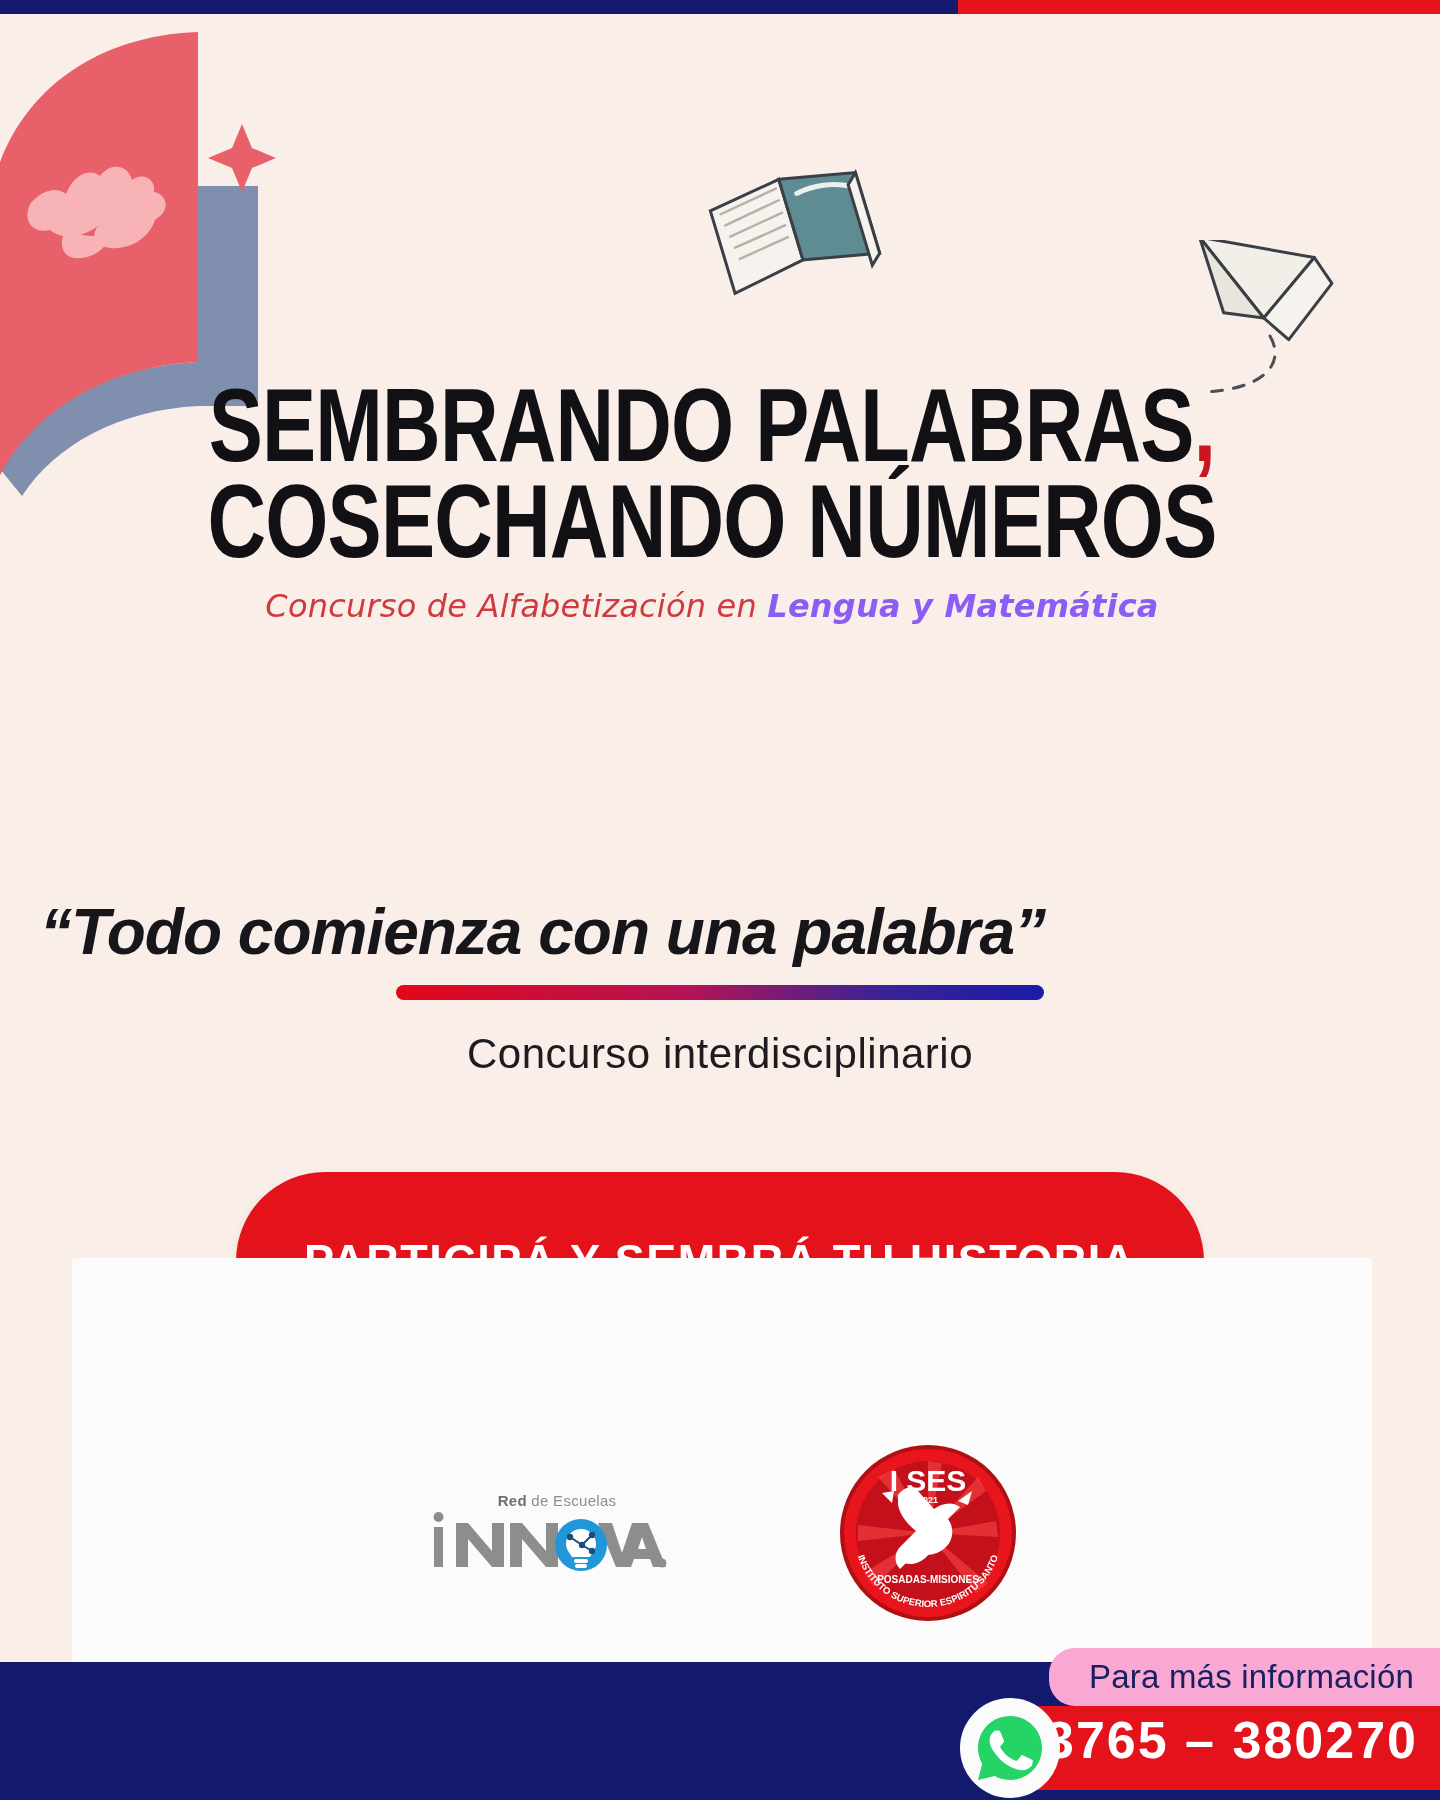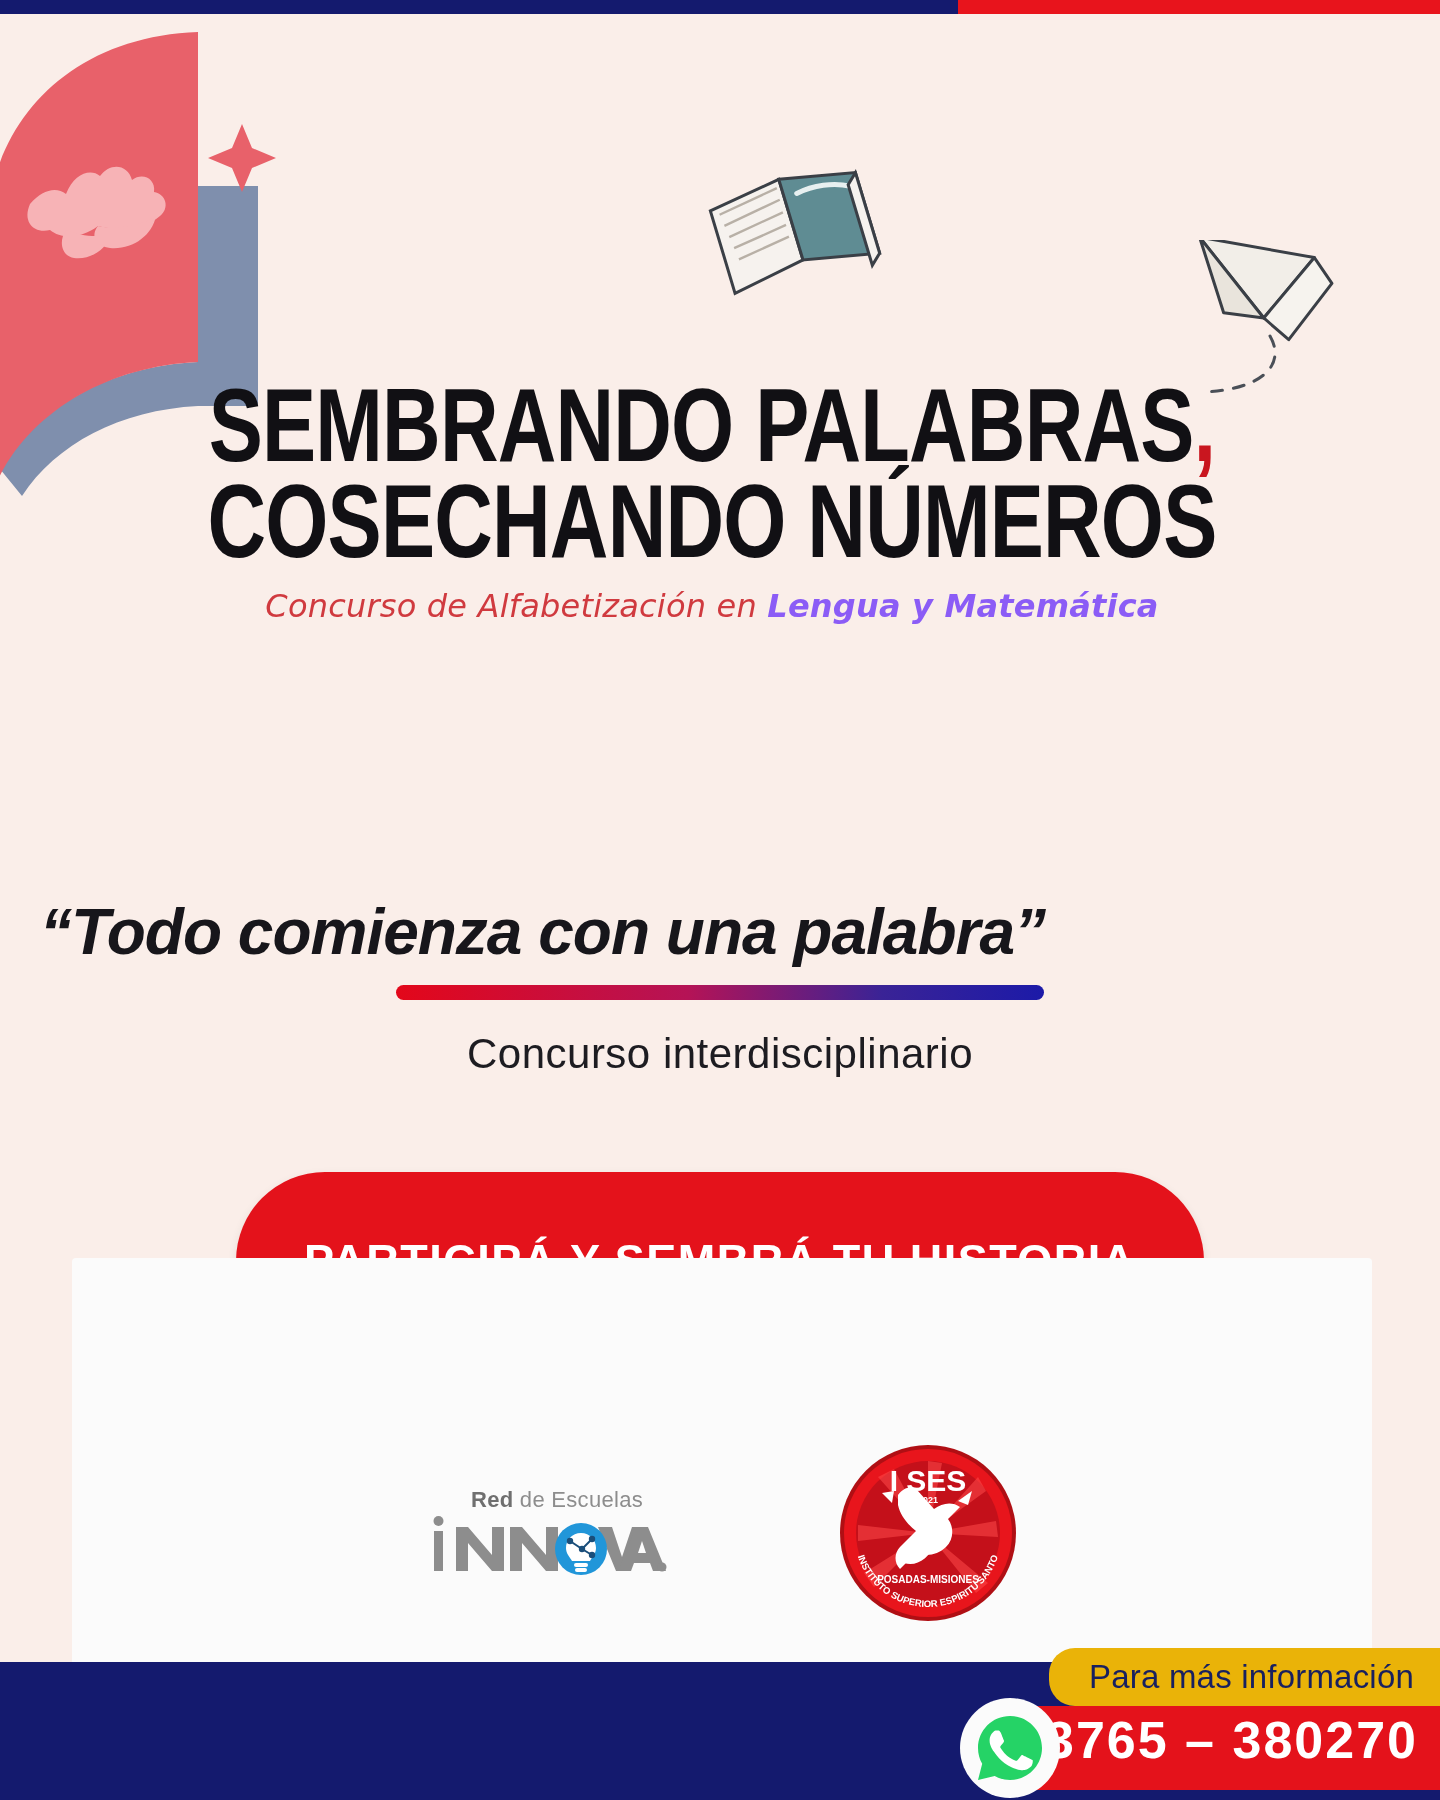--- a/index.html
+++ b/index.html
@@ -115,34 +115,34 @@
 
   .spepm-mark { width:118px; height:150px; }
   .spepm-mark svg { width:100%; height:100%; display:block; }
   .spepm-text {
     margin-top:4px; font-weight:bold; font-size:38px;
     color:#17296b; letter-spacing:1.5px;
   }
 
   .innova-wrap { width:242px; }
   .innova-top {
-    font-size:22px; color:#8d8d8d; letter-spacing:0.3px; text-align:center;
+    font-size:15px; color:#8d8d8d; letter-spacing:0.3px; text-align:center;
     padding-left:20px; white-space:nowrap;
   }
   .innova-top b { color:#6f6f6f; font-weight:bold; }
   .innova-mark { width:242px; height:70px; margin-top:-4px; }
   .innova-mark svg { width:100%; height:100%; display:block; }
 
   .ises-mark { width:180px; height:180px; }
   .ises-mark svg { width:100%; height:100%; display:block; }
 
   
   .wa-info-pill {
     position:absolute; right:0; top:1648px;
-    background:#eab308;
+    background:#f9a8d4;
     border-radius:26px 0 0 26px;
     padding:10px 26px 10px 40px;
     font-size:33px; color:#18205f; letter-spacing:0.2px;
   }
   .wa-bar {
     position:absolute; right:0; top:1706px;
     width:475px; height:84px;
     background:#e4121b;
     border-radius:44px 0 0 44px;
     display:flex; align-items:center;

